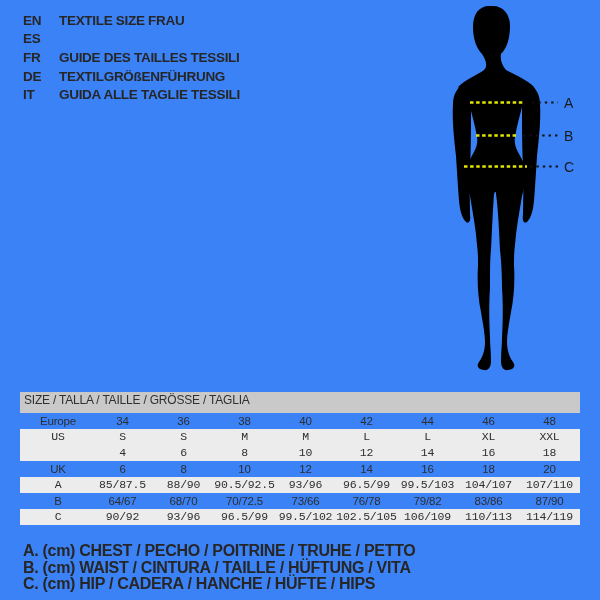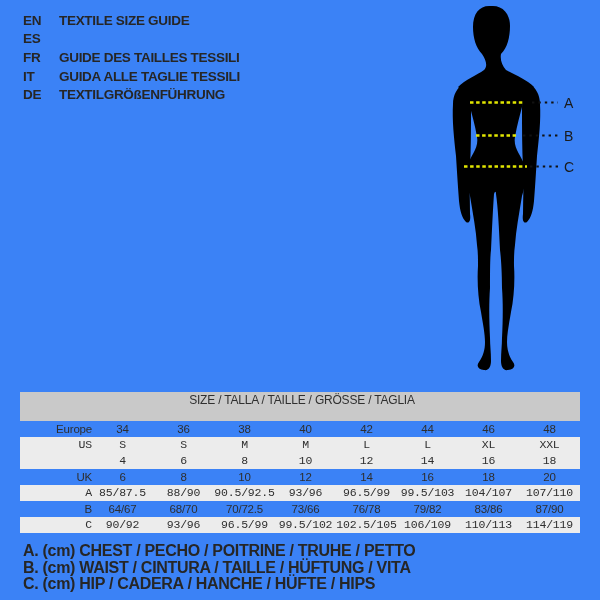--- a/index.html
+++ b/index.html
@@ -21,56 +21,56 @@
   .marker-letter { font-family:"Liberation Sans", sans-serif; font-size:14px; fill:#1a1a1a; }
 
   
   .section-title { position:absolute; left:23px; top:366px;
                    font-weight:bold; font-size:13px; letter-spacing:-0.3px; white-space:nowrap; }
 
   
   .size-table { position:absolute; left:20px; top:392px; width:560px;
                 border-collapse:collapse; table-layout:fixed;
                 font-size:11.5px; letter-spacing:-0.2px; color:#2e2e2e; }
-  .size-table th { background:var(--header-bg,#c9c9c9); font-weight:normal; text-align:center;
-                   font-size:12px; height:17px; padding:0 0 12px 4px; line-height:17px;
+  .size-table th { background:var(--header-bg,#c9c9c9); font-weight:normal; text-align:left;
+                   font-size:12px; height:17px; padding:0 0 4px 4px; line-height:17px;
                    box-sizing:border-box; color:#303030; }
   .size-table td { text-align:center; height:16px; padding:0; line-height:16px; font-weight:normal; }
-  .size-table td.row-label { text-align:right; padding-left:4px;margin-left:8px; }
+  .size-table td.row-label { text-align:center; padding-left:4px;margin-left:8px; }
   .size-table tr.shaded { background:var(--shade-bg,#ececec);font-family:Liberation Mono, monospace; }
 
   
   .legend { position:absolute; left:23px; top:543px; }
   .legend-line { font-weight:bold; font-size:16px; line-height:16.6px;
                  letter-spacing:-0.3px; white-space:nowrap; }
 </style>
 </head>
 <body>
 
 <div class="page">
 
   <div class="lang-list">
     <div class="lang-row">
       <span class="lang-code">EN</span>
-      <span class="lang-label">TEXTILE SIZE GUIDE</span>
+      <span class="lang-label">TEXTILE SIZE FRAU</span>
     </div>
     <div class="lang-row">
       <span class="lang-code">ES</span>
     </div>
     <div class="lang-row">
       <span class="lang-code">FR</span>
       <span class="lang-label">GUIDE DES TAILLES TESSILI</span>
     </div>
     <div class="lang-row">
+      <span class="lang-code">DE</span>
+      <span class="lang-label">TEXTILGRÖßENFÜHRUNG</span>
+    </div>
+    <div class="lang-row">
       <span class="lang-code">IT</span>
       <span class="lang-label">GUIDA ALLE TAGLIE TESSILI</span>
-    </div>
-    <div class="lang-row">
-      <span class="lang-code">DE</span>
-      <span class="lang-label">TEXTILGRÖßENFÜHRUNG</span>
     </div>
   </div>
 
   <svg class="figure" viewBox="0 0 190 380" xmlns="http://www.w3.org/2000/svg">
 
     <path fill="#000000" d="
       M 81 6
       C 92 5 100 13 100 26
       C 100 38 97 48 91 54
       C 90 60 92 65 96 70

